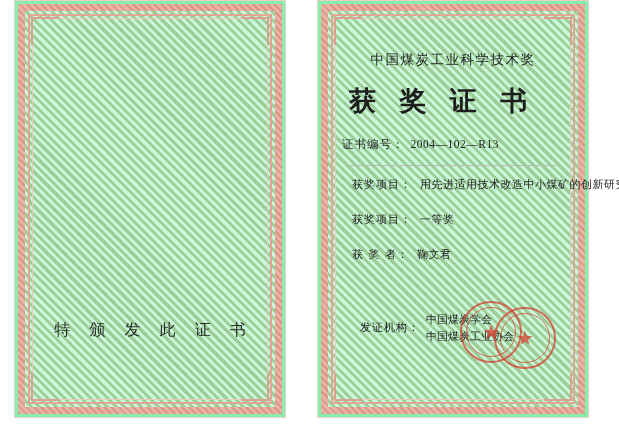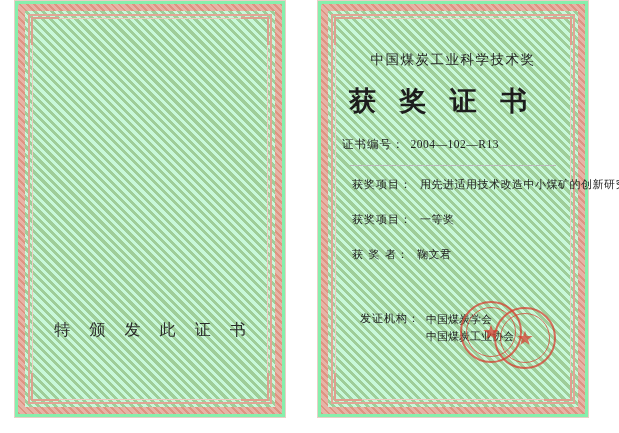--- a/index.html
+++ b/index.html
@@ -199,21 +199,21 @@
     margin-left: 8px;
     letter-spacing: 0.5px;
   }
 
   .issuer {
     position: absolute;
     bottom: 48px;
     left: 18px;
     right: 18px;
     display: flex;
-    align-items: flex-start;
+    align-items: center;
     font-size: 11px;
     color: #232323;
     white-space: nowrap;
     margin-top: 28px;
   }
   .issuer .f-label {
     font-family: "DejaVu Serif", "Liberation Serif", serif;
     letter-spacing: 1px;
   }
   .issuer .orgs {

